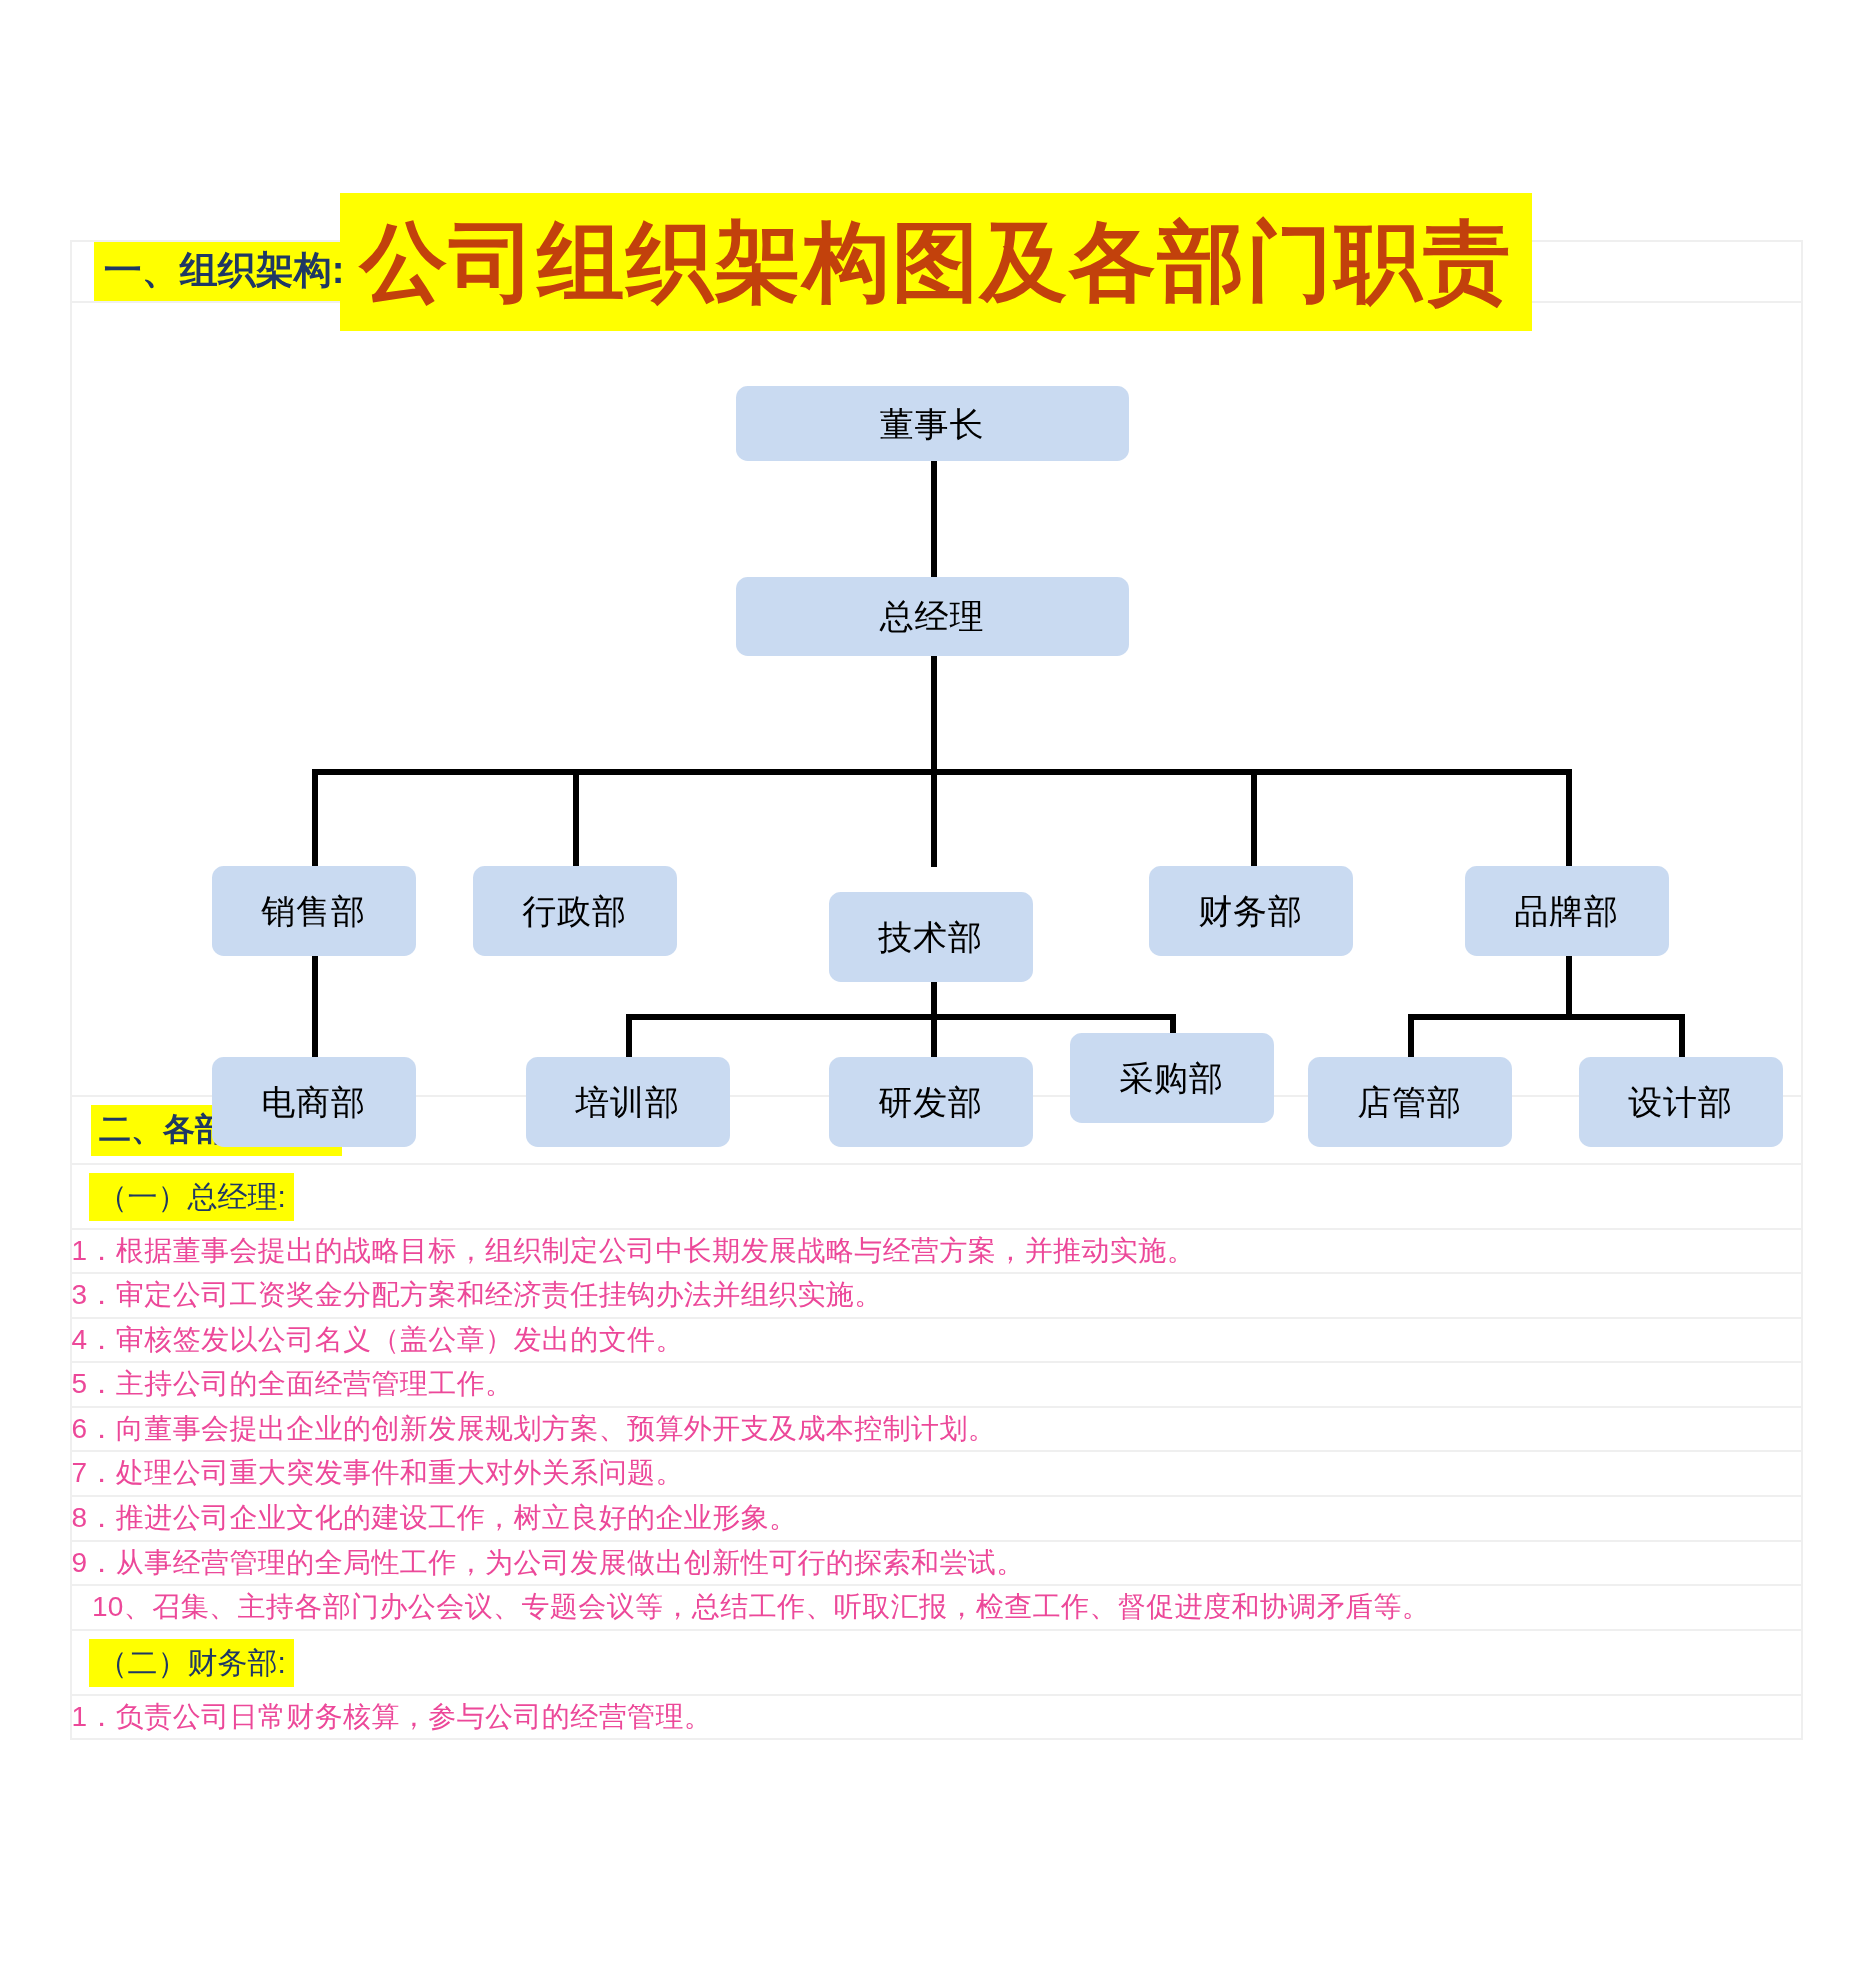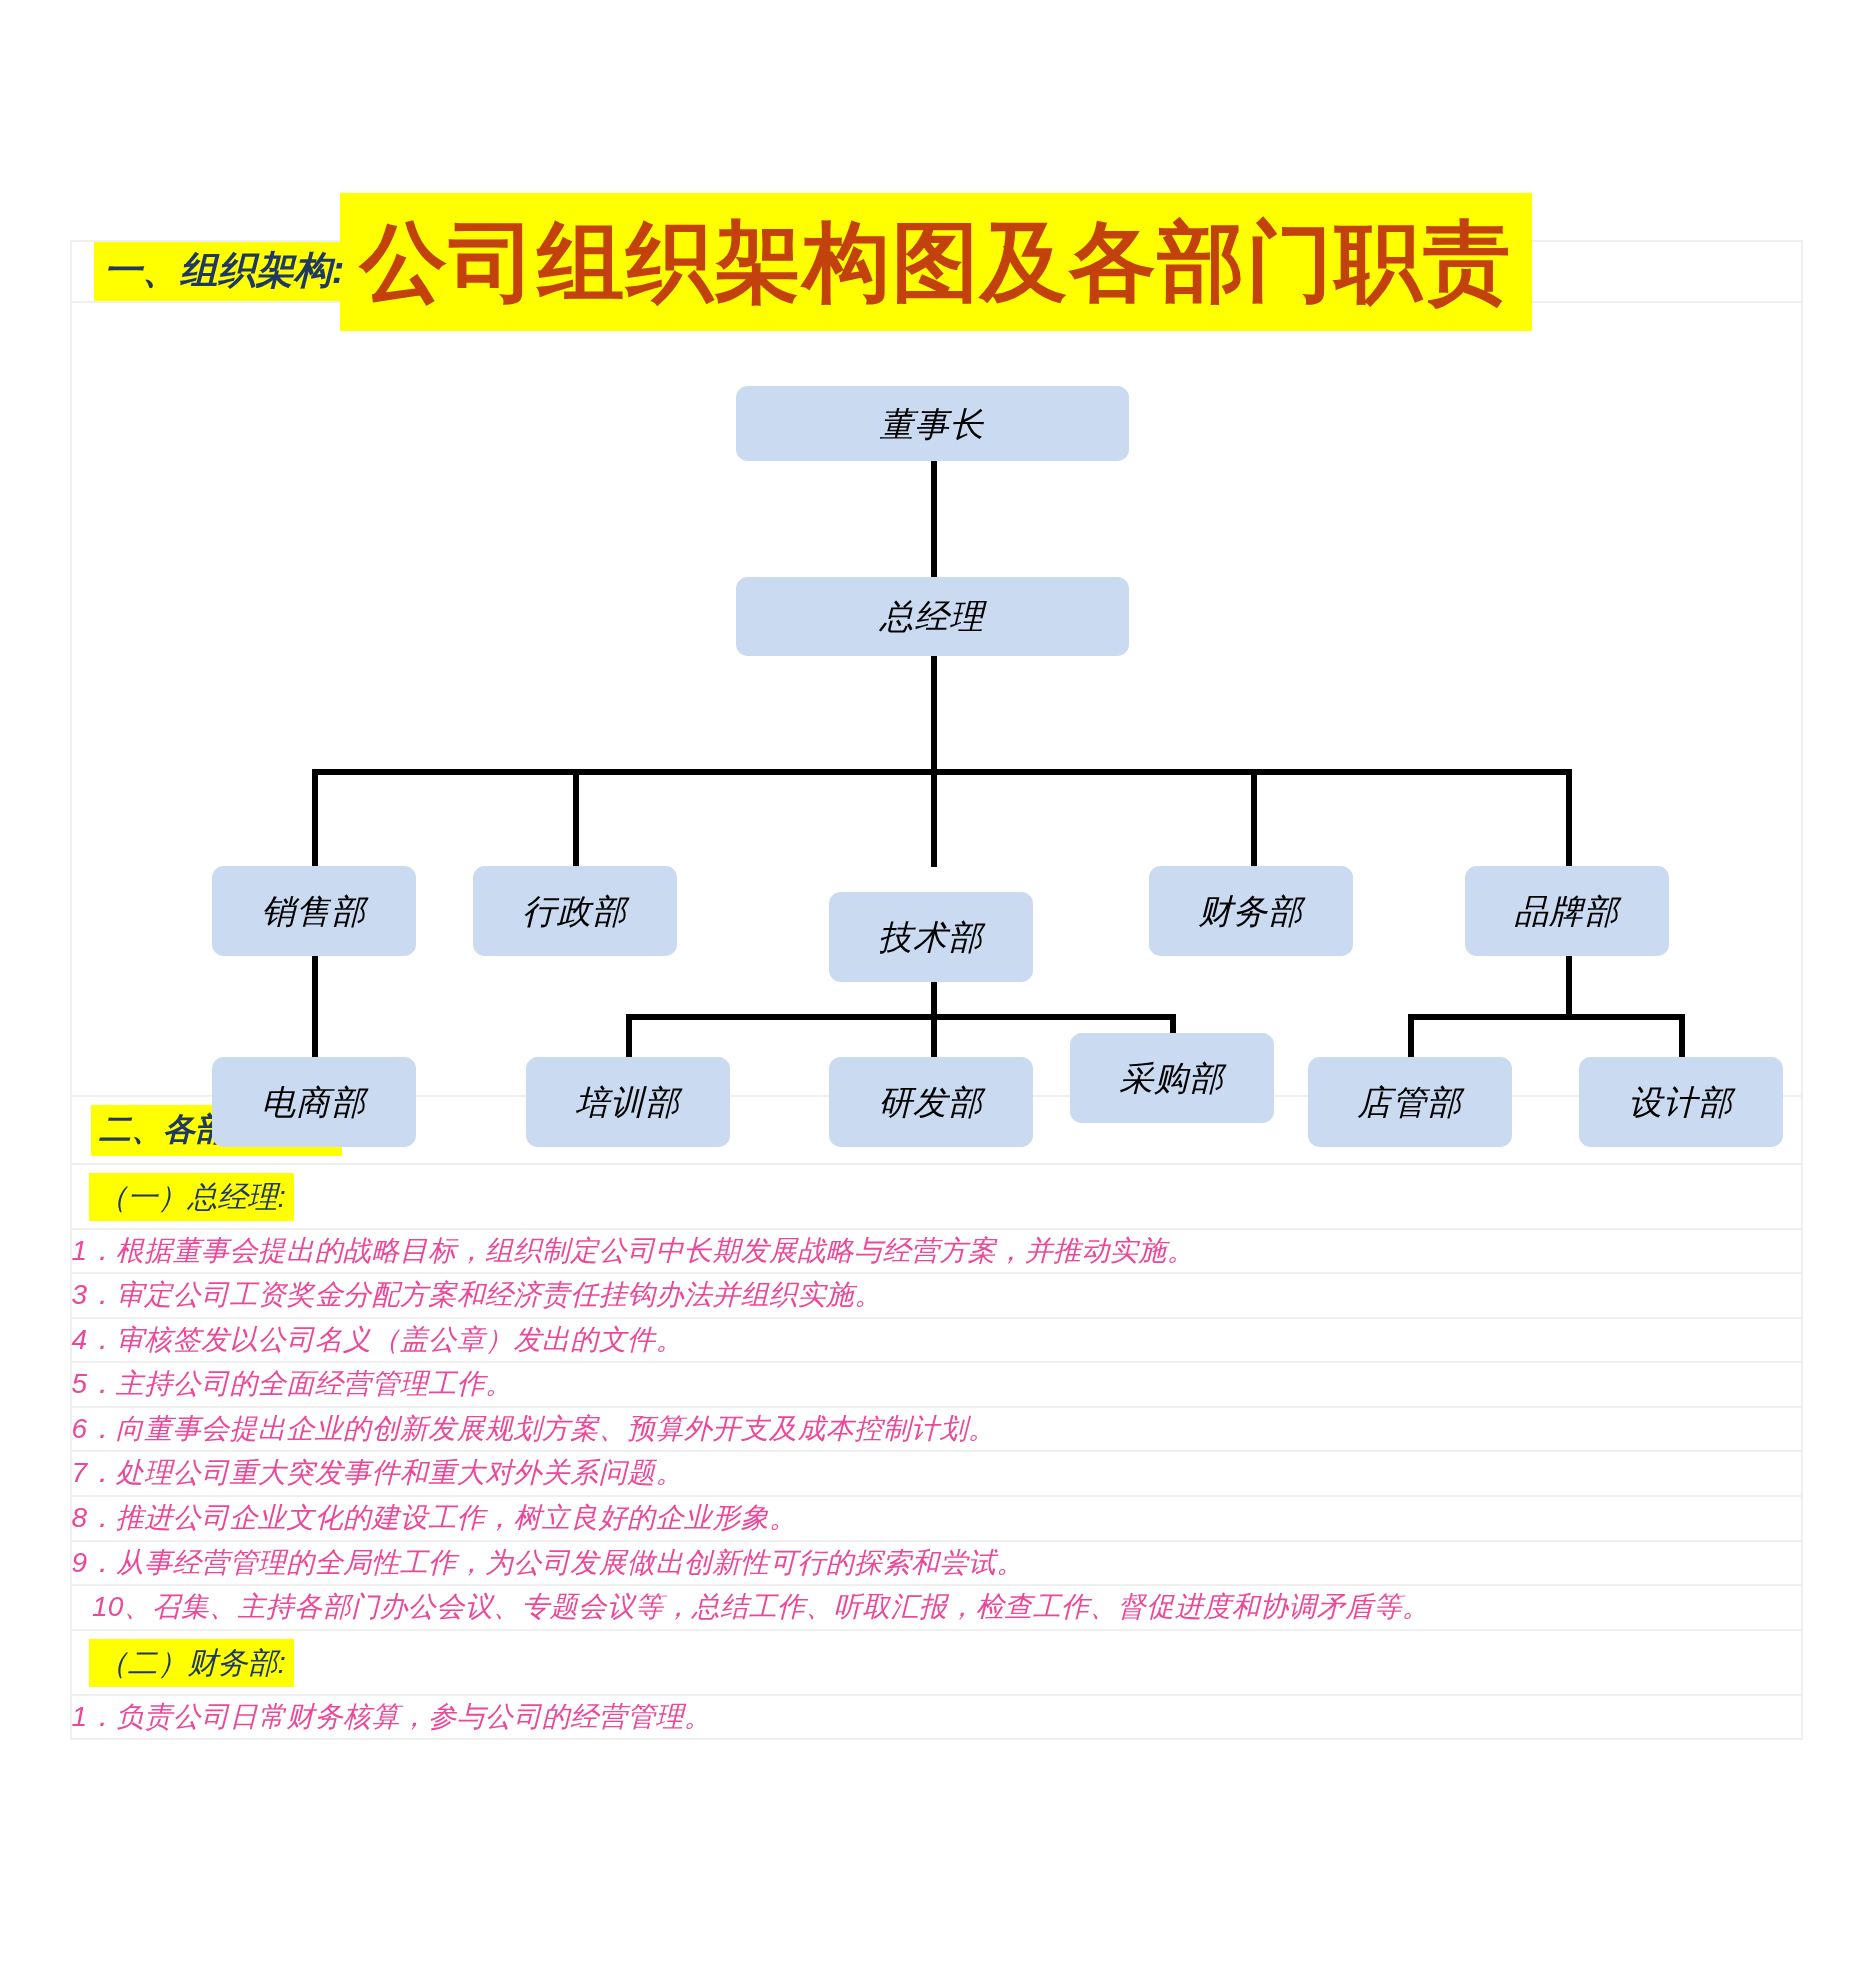--- a/index.html
+++ b/index.html
@@ -36,21 +36,20 @@
     white-space: nowrap;
     margin-top: 40px;
   }
 
   
   .tbl {
     width: 1733px;
     margin: 0 auto;
     border-collapse: collapse;
     table-layout: fixed;
-    font-style: italic;
   }
   .tbl td {
     border: 2px solid #efefef;
     padding: 0;
     vertical-align: middle;
   }
 
   .row-head-cell { padding: 13.4px 0 11.8px 0; }
   .hl {
     display: inline-block;

